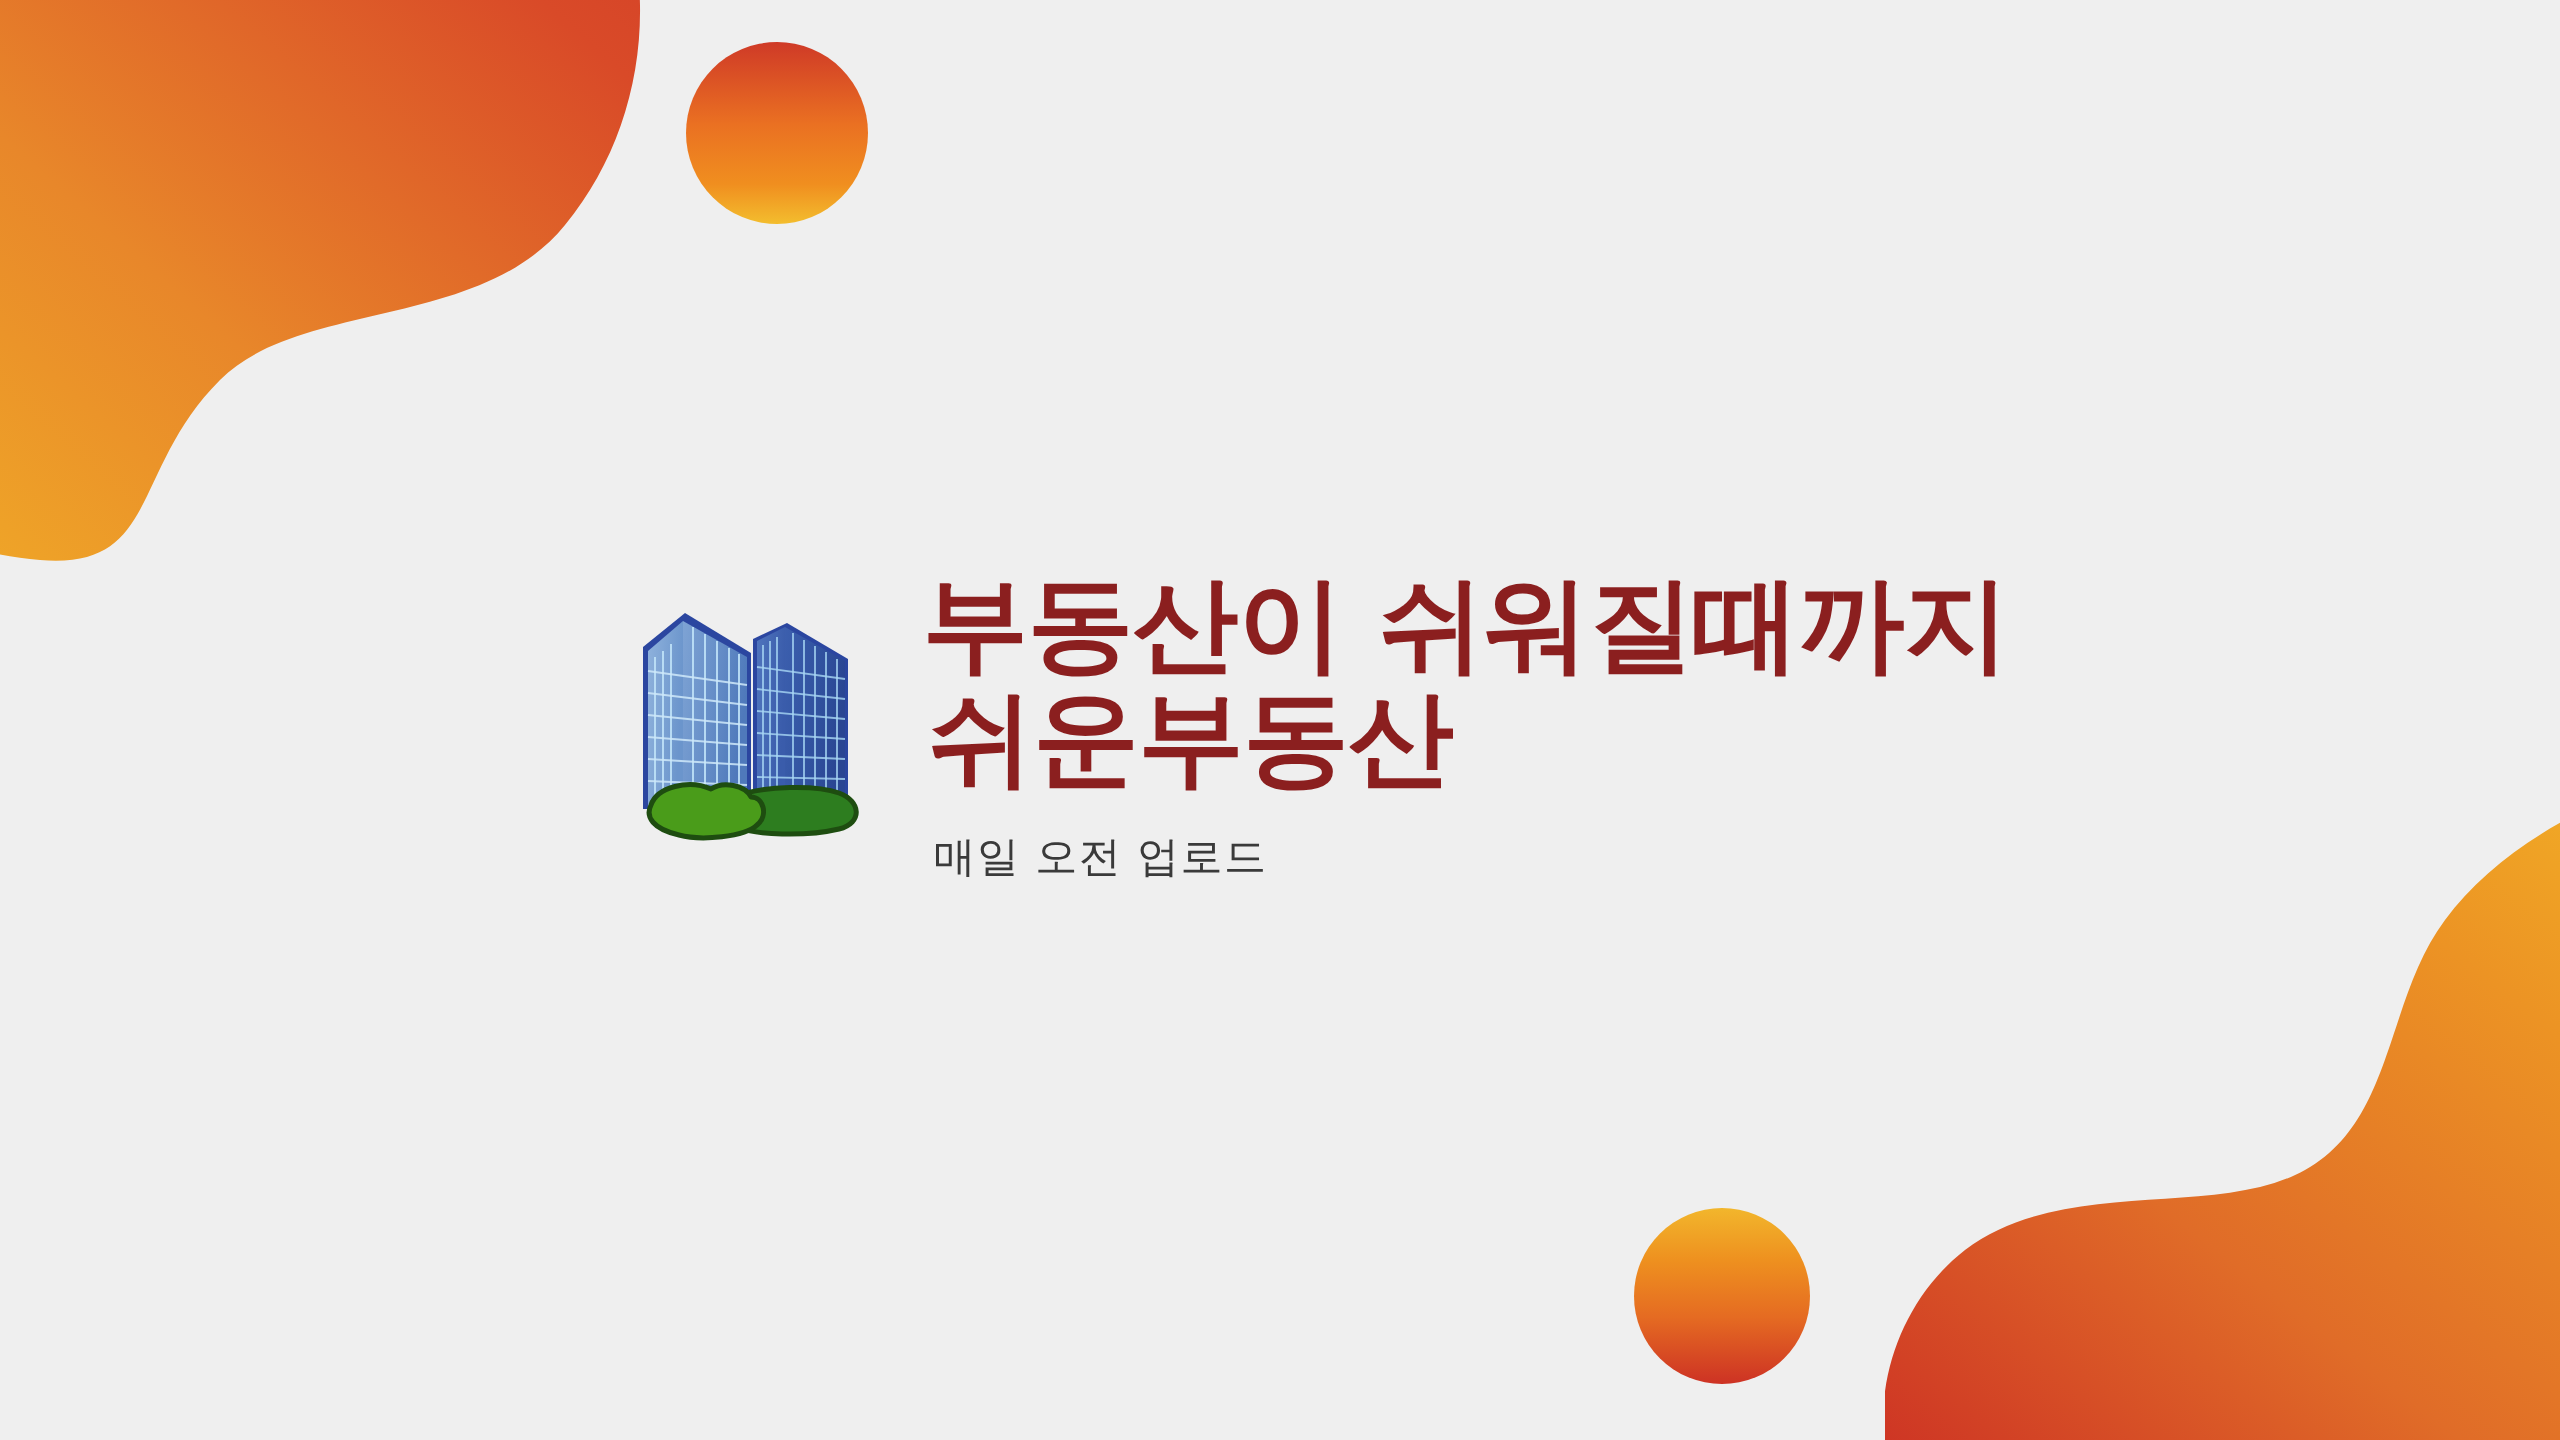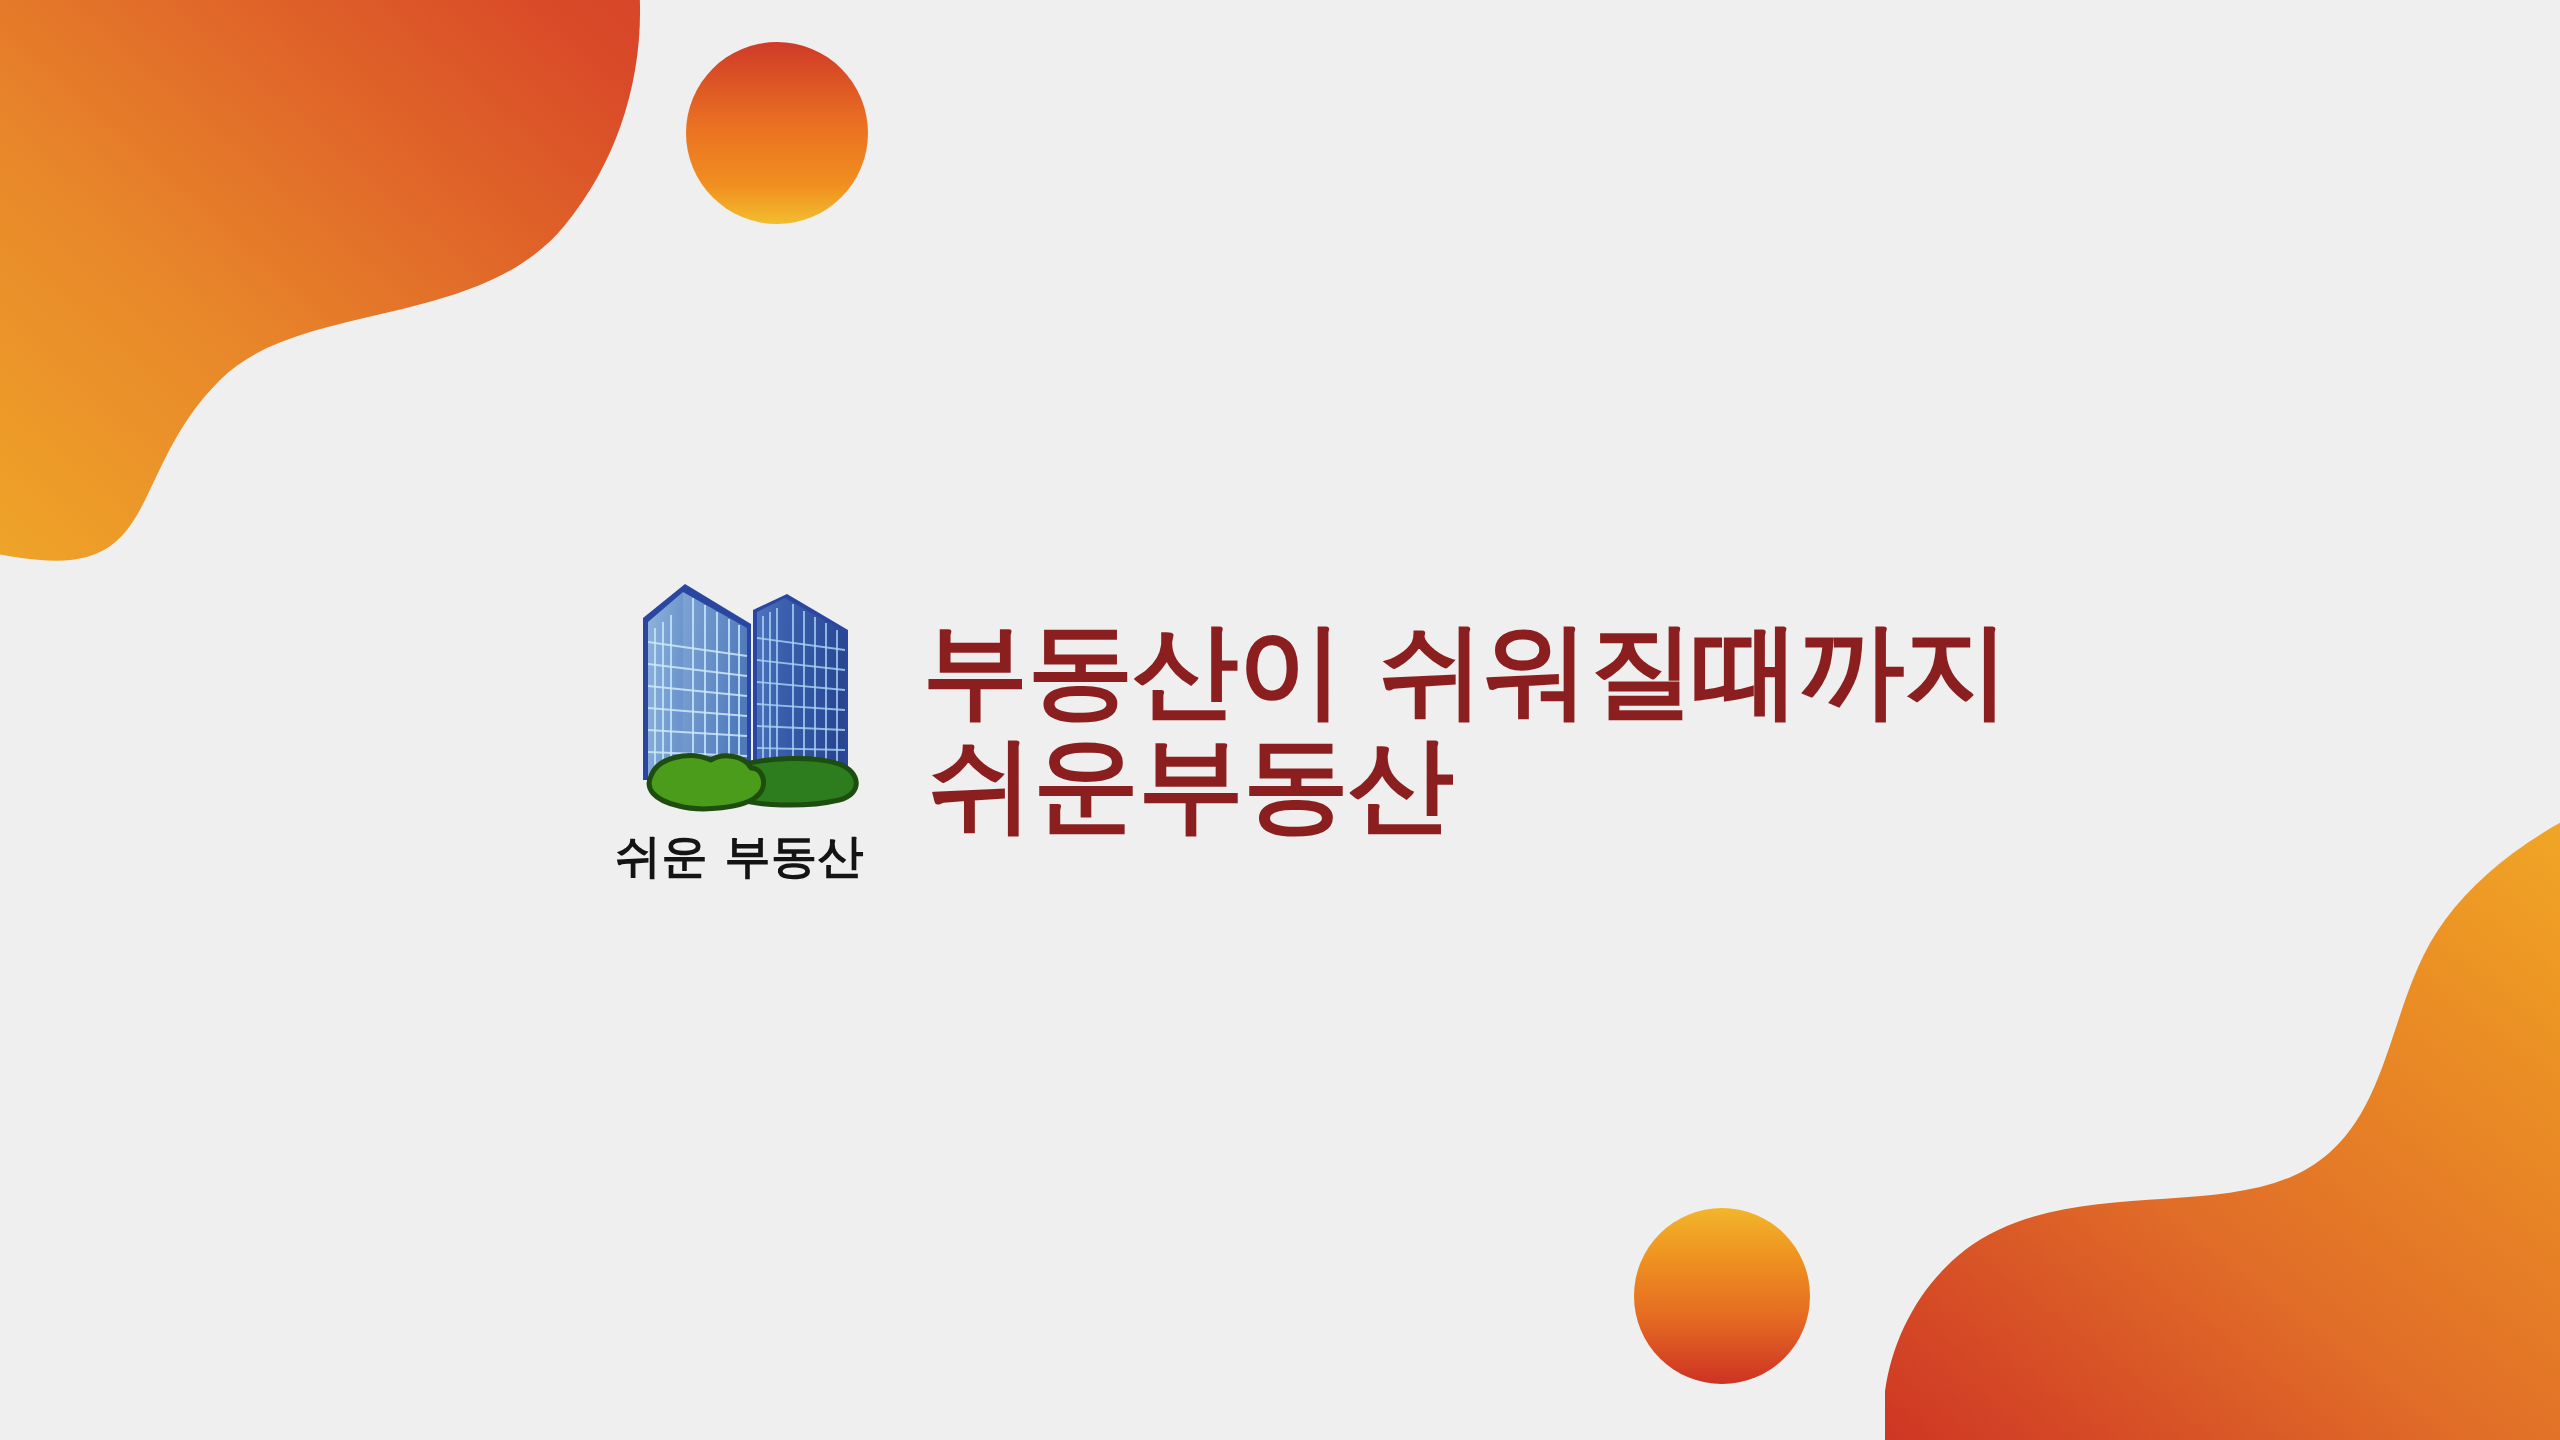--- a/index.html
+++ b/index.html
@@ -235,24 +235,24 @@
                      C 200 236, 150 234, 132 226
                      C 116 218, 112 202, 128 196 Z"></path>
             <path fill="#4a9c1a" d="M46 204
                      C 52 186, 84 178, 106 188
                      C 118 180, 140 184, 146 196
                      C 158 196, 164 214, 152 224
                      C 140 236, 96 240, 74 234
                      C 48 228, 40 216, 46 204 Z"></path>
           </g>
         </svg>
-        <div id="logo-wordmark">쉬운 부동산</div>
       </div>
 
       <div id="headline-block">
         <div class="headline-line" id="headline-line-1">부동산이  쉬워질때까지</div>
         <div class="headline-line" id="headline-line-2">쉬운부동산</div>
+        <div id="subtitle">매일 오전 업로드</div>
       </div>
 
     </div>
   </div>
 
 </div>
 
 </body></html>

